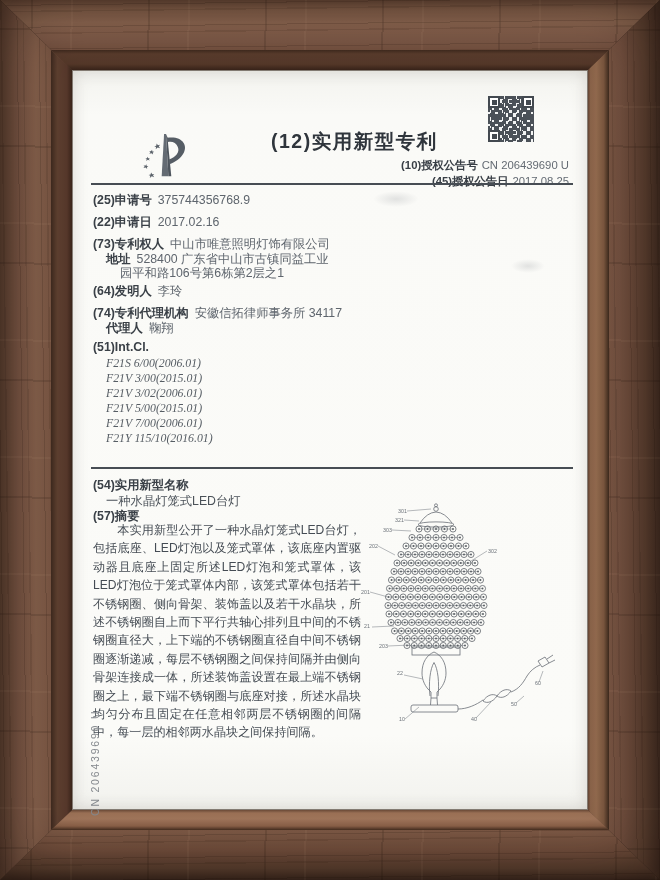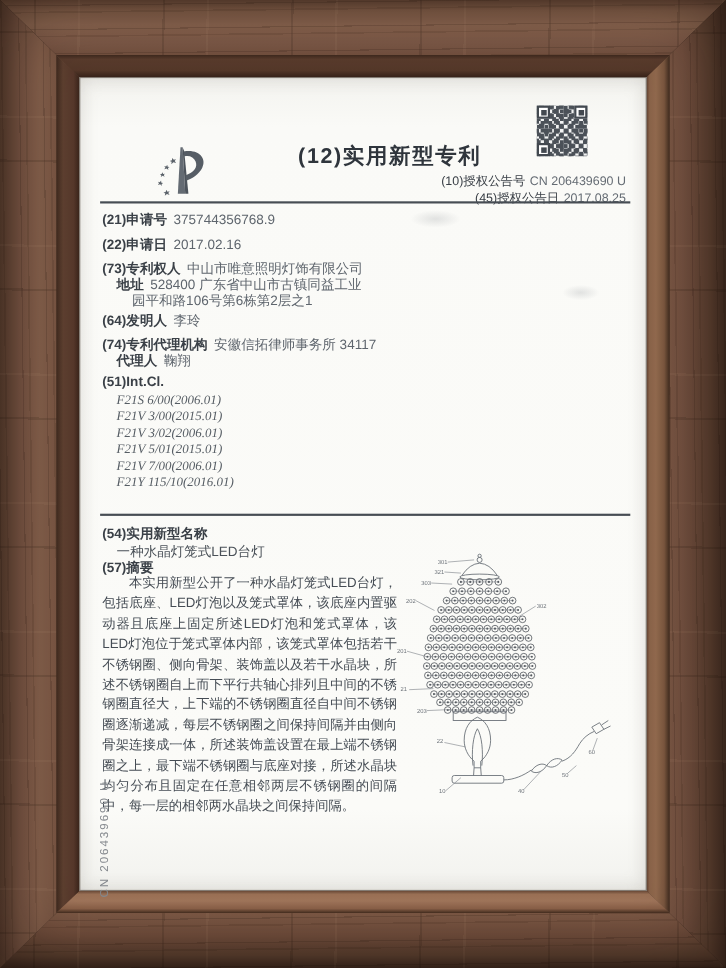--- a/index.html
+++ b/index.html
@@ -36,21 +36,21 @@
     background:linear-gradient(270deg,#3e2a1e 0%,#7b573f 25%,#926a4e 60%,#8a6349 88%,#634434 100%);}
   
   .paper{position:absolute;left:72px;top:70px;width:516px;height:740px;
     background:linear-gradient(180deg,#f3f3ef 0%,#fafaf7 6%,#fbfbf8 90%,#f2f2ee 100%);
     border:1px solid rgba(42,26,15,.55);box-sizing:border-box;
     box-shadow:inset 0 0 16px rgba(110,100,88,.20);color:#3a4047;}
   .paper *{position:absolute;white-space:nowrap;}
   .office{left:21px;top:28px;font-size:13.5px;letter-spacing:.5px;color:#383e45;}
   .title12{left:198px;top:57px;font-size:19.5px;font-weight:600;letter-spacing:1.5px;color:#2f353c;}
   .pubblock{right:18px;top:87px;text-align:right;font-size:11.3px;line-height:15.5px;width:220px;}
-  .pubblock .lab{font-weight:400;color:#383e45;position:static;}
+  .pubblock .lab{font-weight:700;color:#383e45;position:static;}
   .pubblock .val{color:#646b73;position:static;margin-left:4px;}
   .rule{height:1.5px;background:#474d54;}
   .rule1{left:18px;top:112px;width:482px;}
   .rule2{left:18px;top:396px;width:482px;}
   .row{left:20px;font-size:12.3px;}
   .row .lab{position:static;font-weight:700;color:#3a4047;}
   .row .val{position:static;color:#5e656d;margin-left:6px;font-weight:400;}
   .ind1{left:33px;}
   .ind2{left:47px;}
   .code{left:33px;font-size:11.8px;font-style:italic;color:#565d64;font-family:"Liberation Serif","DejaVu Serif",serif;text-align:center;}
@@ -119,33 +119,33 @@
 
     <div class="title12">(12)实用新型专利</div>
 
     <div class="pubblock">
       <div style="position:static"><span class="lab">(10)授权公告号</span><span class="val">CN 206439690 U</span></div>
       <div style="position:static"><span class="lab">(45)授权公告日</span><span class="val">2017.08.25</span></div>
     </div>
 
     <div class="rule rule1"></div>
 
-    <div class="row" style="top:121px"><span class="lab">(21)申请号</span><span class="val">375744356768.9</span></div>
+    <div class="row" style="top:121px"><span class="lab">(25)申请号</span><span class="val">375744356768.9</span></div>
     <div class="row" style="top:143px"><span class="lab">(22)申请日</span><span class="val">2017.02.16</span></div>
     <div class="row" style="top:165px"><span class="lab">(73)专利权人</span><span class="val">中山市唯意照明灯饰有限公司</span></div>
     <div class="row ind1" style="top:180px"><span class="lab">地址</span><span class="val">528400 广东省中山市古镇同益工业</span></div>
     <div class="row ind2" style="top:194px"><span class="val" style="margin-left:0">园平和路106号第6栋第2层之1</span></div>
     <div class="row" style="top:212px"><span class="lab">(64)发明人</span><span class="val">李玲</span></div>
     <div class="row" style="top:234px"><span class="lab">(74)专利代理机构</span><span class="val">安徽信拓律师事务所 34117</span></div>
     <div class="row ind1" style="top:249px"><span class="lab">代理人</span><span class="val">鞠翔</span></div>
     <div class="row" style="top:269px"><span class="lab">(51)Int.Cl.</span></div>
     <div class="code" style="top:285px">F21S 6/00(2006.01)</div>
     <div class="code" style="top:300px">F21V 3/00(2015.01)</div>
     <div class="code" style="top:315px">F21V 3/02(2006.01)</div>
-    <div class="code" style="top:330px">F21V 5/01(2015.01)</div>
+    <div class="code" style="top:330px">F21V 5/00(2015.01)</div>
     <div class="code" style="top:345px">F21V 7/00(2006.01)</div>
     <div class="code" style="top:360px">F21Y 115/10(2016.01)</div>
 
     <div class="rule rule2"></div>
 
     <div class="row" style="top:406px"><span class="lab">(54)实用新型名称</span></div>
     <div class="row ind1" style="top:422px"><span class="val" style="margin-left:0;color:#4a5158">一种水晶灯笼式LED台灯</span></div>
     <div class="row" style="top:437px"><span class="lab">(57)摘要</span></div>
     <div class="abstract">本实用新型公开了一种水晶灯笼式LED台灯，包括底座、LED灯泡以及笼式罩体，该底座内置驱动器且底座上固定所述LED灯泡和笼式罩体，该LED灯泡位于笼式罩体内部，该笼式罩体包括若干不锈钢圈、侧向骨架、装饰盖以及若干水晶块，所述不锈钢圈自上而下平行共轴心排列且中间的不锈钢圈直径大，上下端的不锈钢圈直径自中间不锈钢圈逐渐递减，每层不锈钢圈之间保持间隔并由侧向骨架连接成一体，所述装饰盖设置在最上端不锈钢圈之上，最下端不锈钢圈与底座对接，所述水晶块均匀分布且固定在任意相邻两层不锈钢圈的间隔中，每一层的相邻两水晶块之间保持间隔。</div>
 

